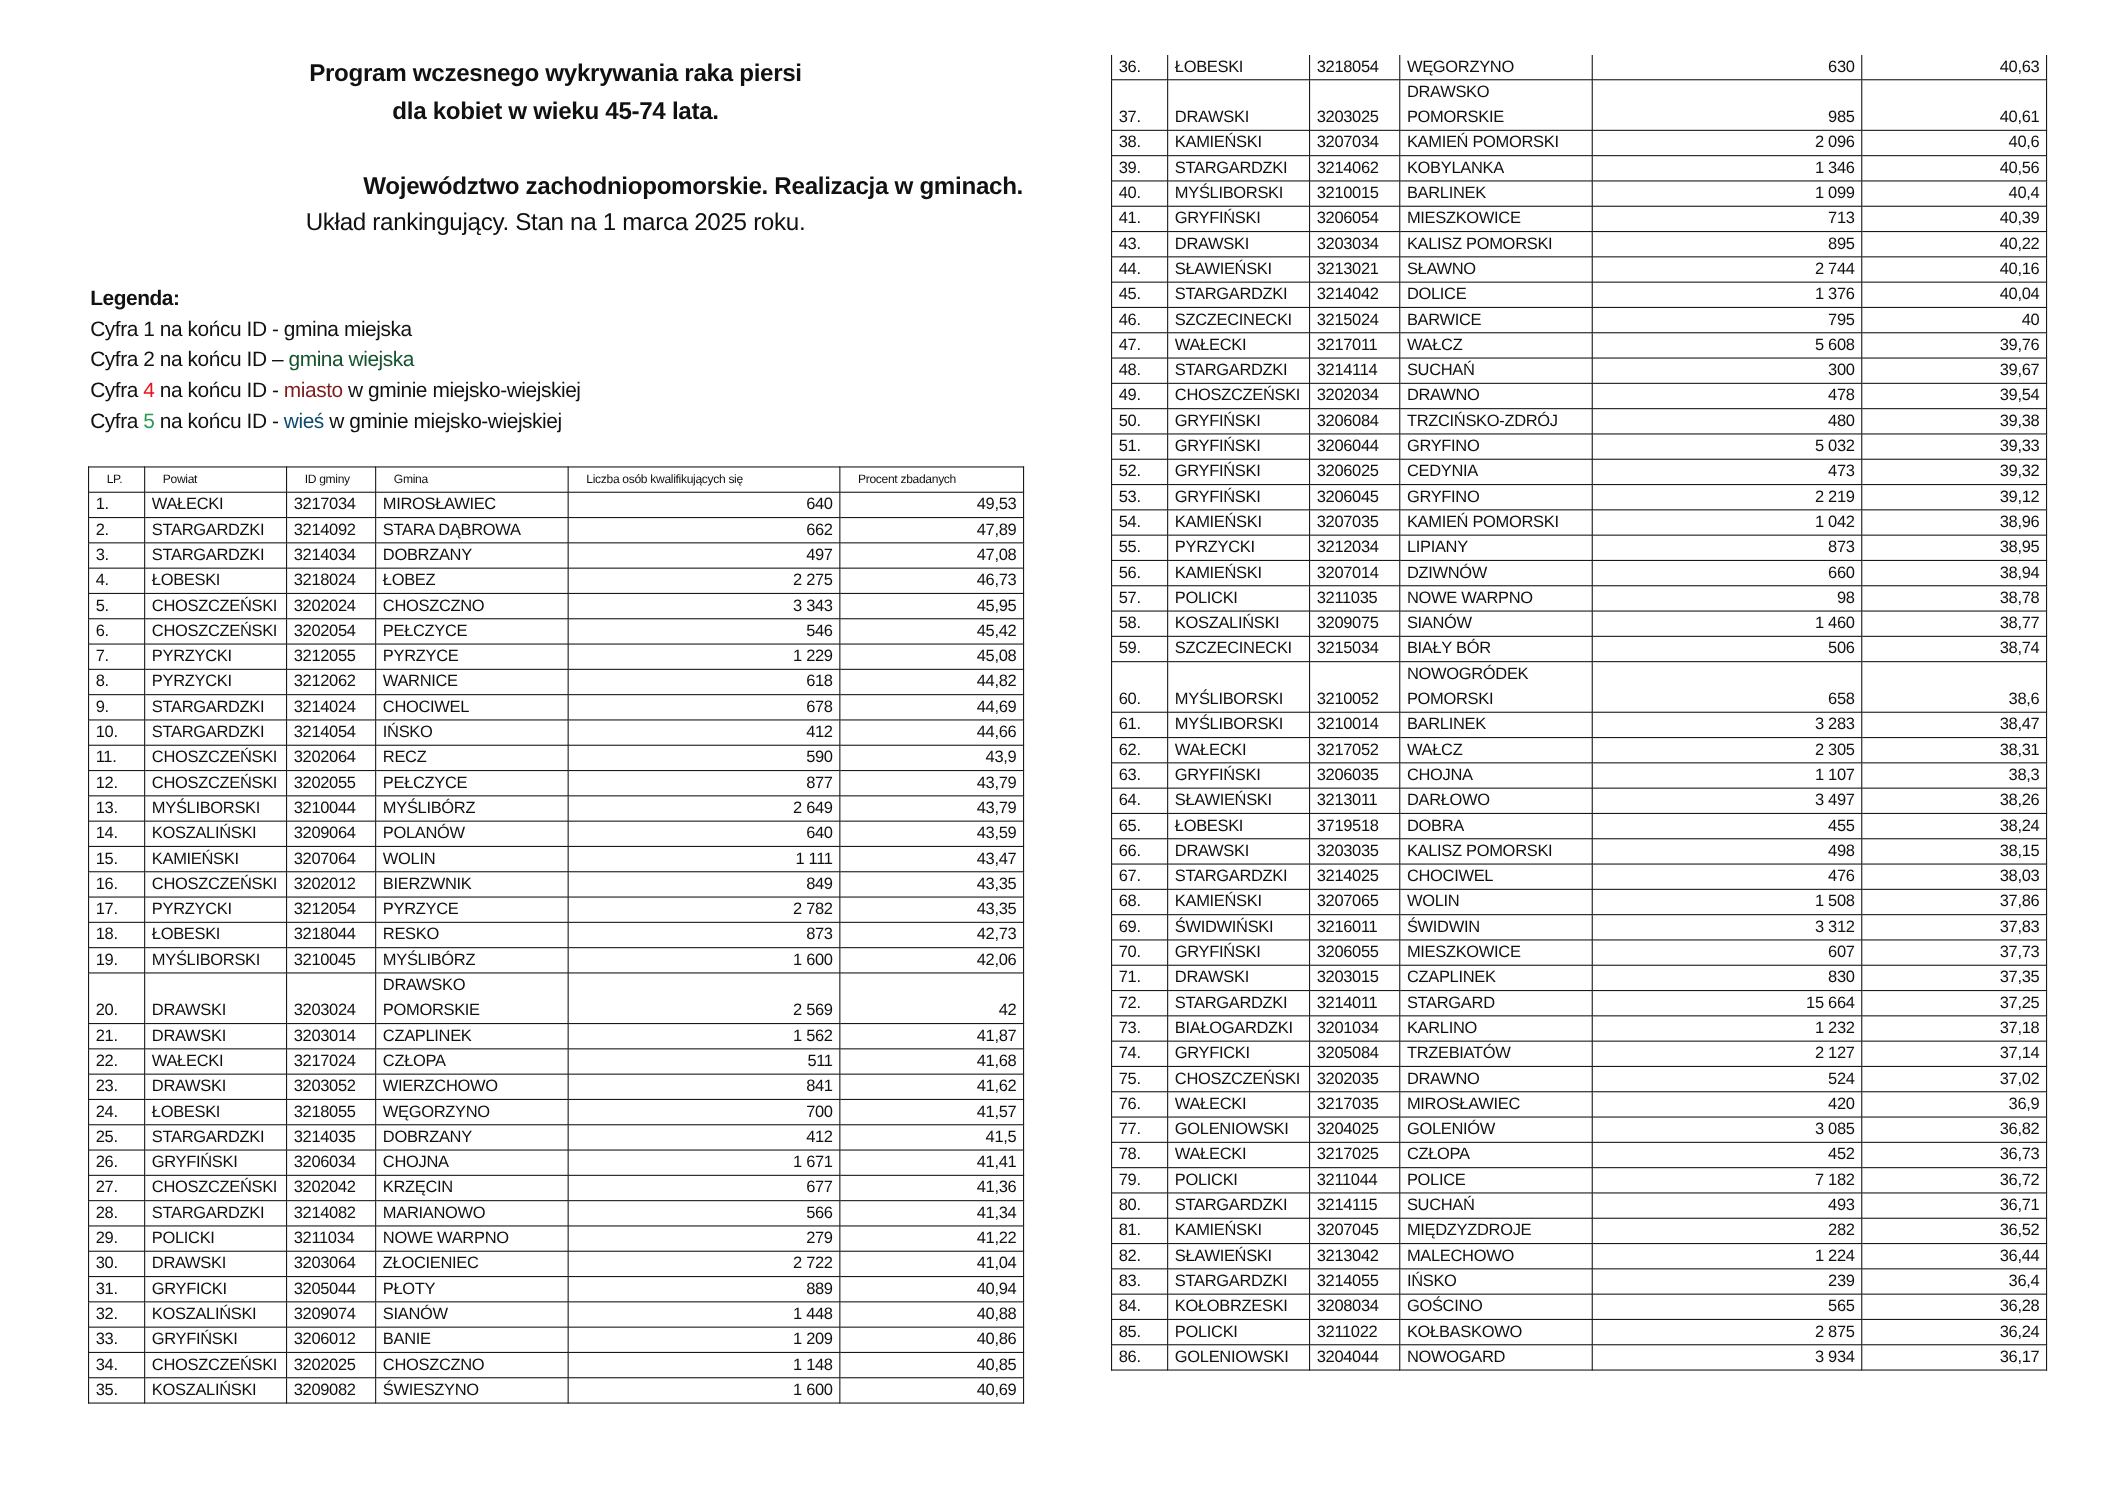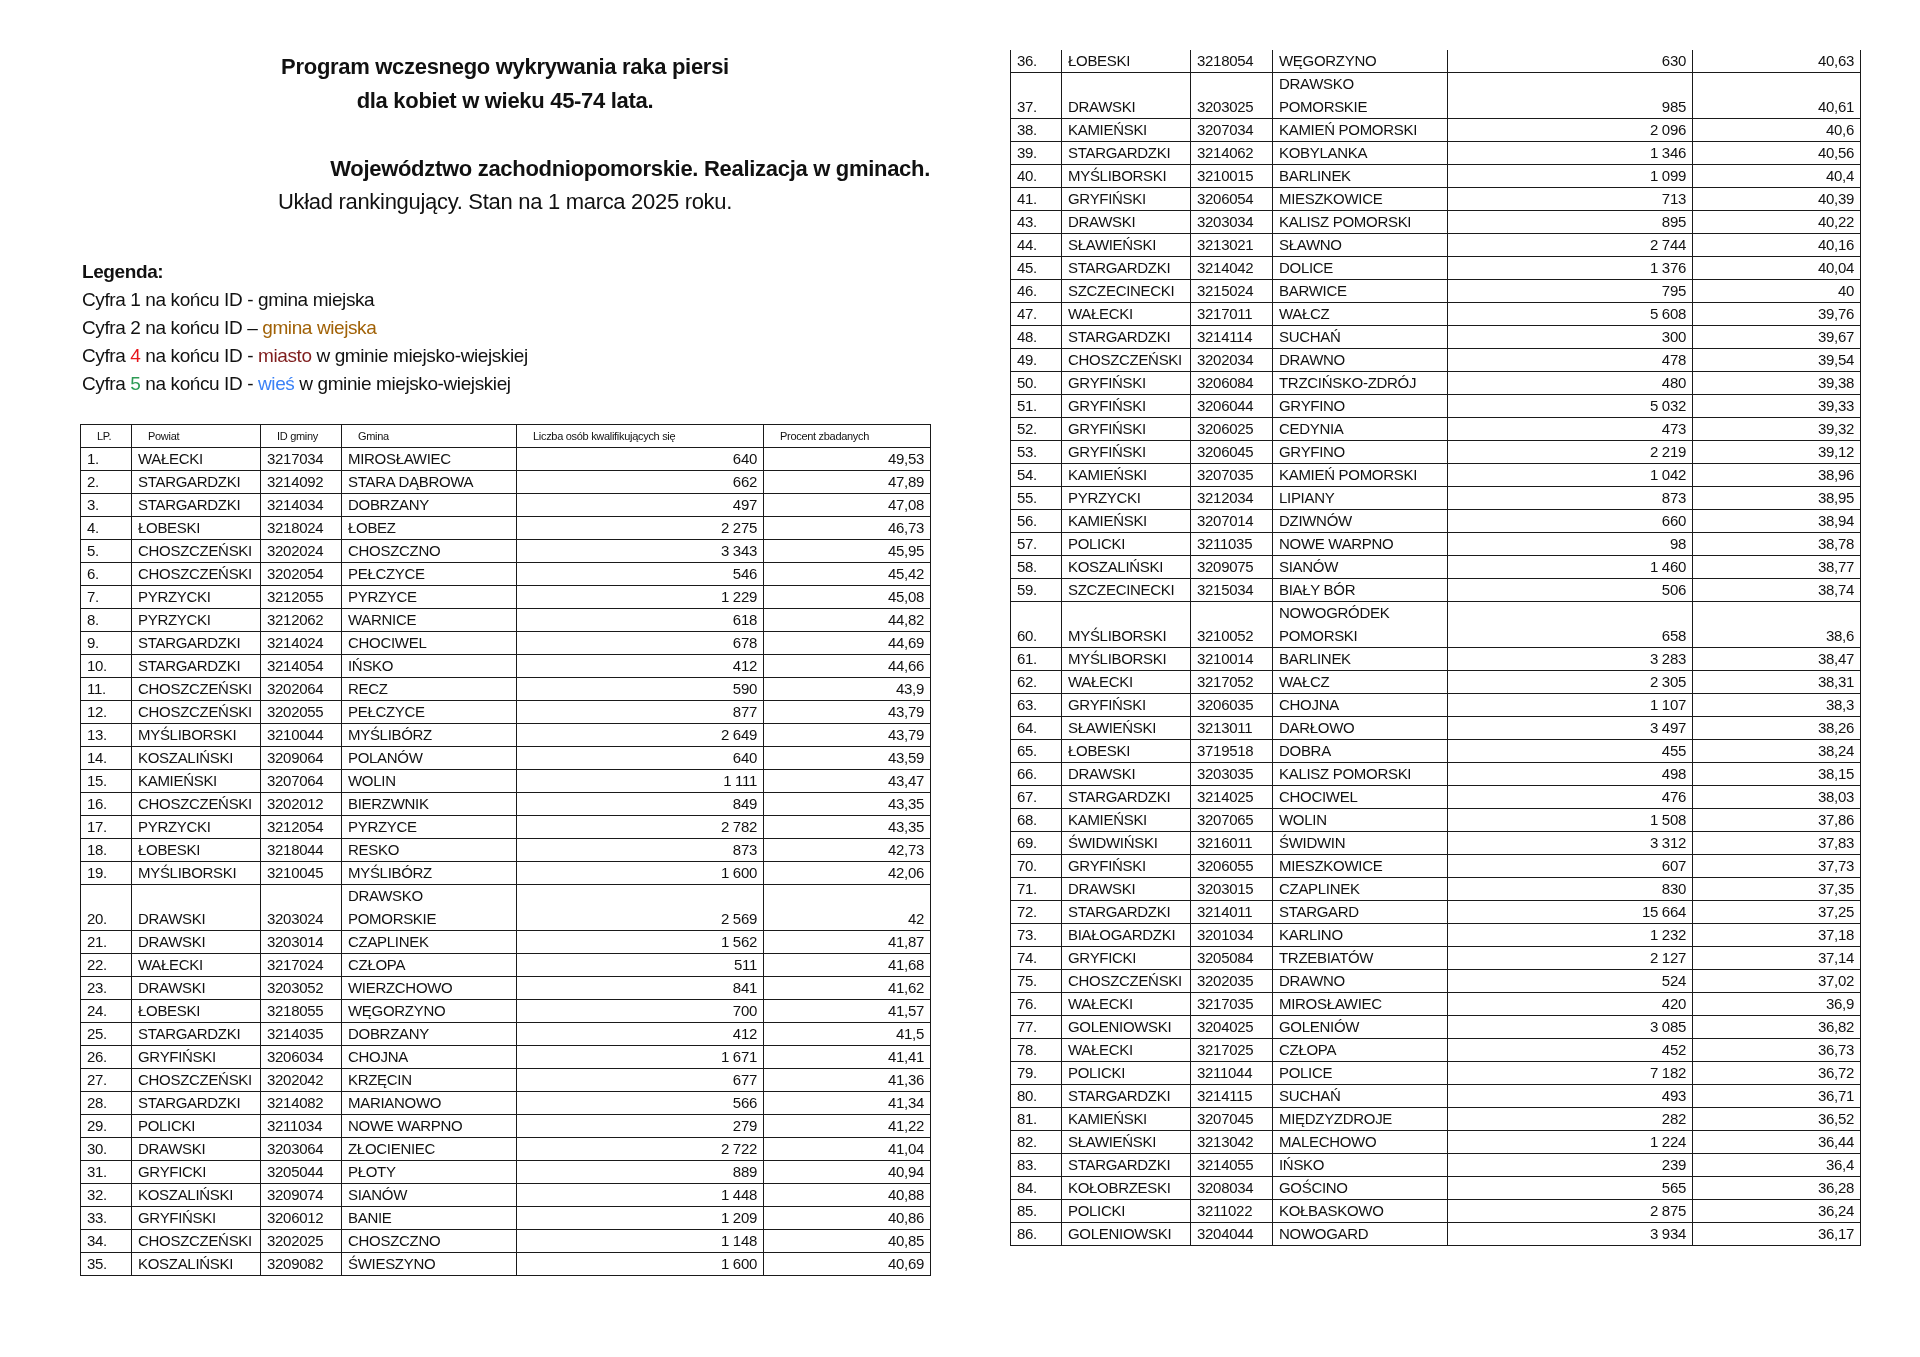--- a/index.html
+++ b/index.html
@@ -31,23 +31,23 @@
 </div>
 <div class="title-block t2">
   <div class="bold">Województwo zachodniopomorskie. Realizacja w gminach.</div>
   <div>Układ rankingujący. Stan na 1 marca 2025 roku.</div>
 </div>
 
 <div class="legend">
   <div class="head">Legenda:</div>
   <div id="legend-items">
       <div><span>Cyfra </span><span style="color: rgb(17, 17, 17);">1</span><span> na końcu ID - </span><span style="color: rgb(17, 17, 17); text-align: right;">gmina miejska</span></div>
-      <div><span>Cyfra </span><span style="color: rgb(17, 17, 17);">2</span><span> na końcu ID – </span><span style="color: #a16207;">gmina wiejska</span></div>
+      <div><span>Cyfra </span><span style="color: rgb(17, 17, 17);">2</span><span> na końcu ID – </span><span style="color: #14532d;">gmina wiejska</span></div>
       <div><span>Cyfra </span><span style="color: rgb(232, 20, 27);">4</span><span> na końcu ID - </span><span style="color: #7f1d1d;">miasto</span><span> w gminie miejsko-wiejskiej</span></div>
-      <div><span>Cyfra </span><span style="color: rgb(46, 155, 85);">5</span><span> na końcu ID - </span><span style="color: #3b82f6;">wieś</span><span> w gminie miejsko-wiejskiej</span></div>
+      <div><span>Cyfra </span><span style="color: rgb(46, 155, 85);">5</span><span> na końcu ID - </span><span style="color: #0c4a6e;">wieś</span><span> w gminie miejsko-wiejskiej</span></div>
     </div>
 </div>
 
 <table id="left-table">
   <colgroup>
       <col style="width:51px">
       <col style="width:129px">
       <col style="width:81px">
       <col style="width:175px">
       <col style="width:247px">

